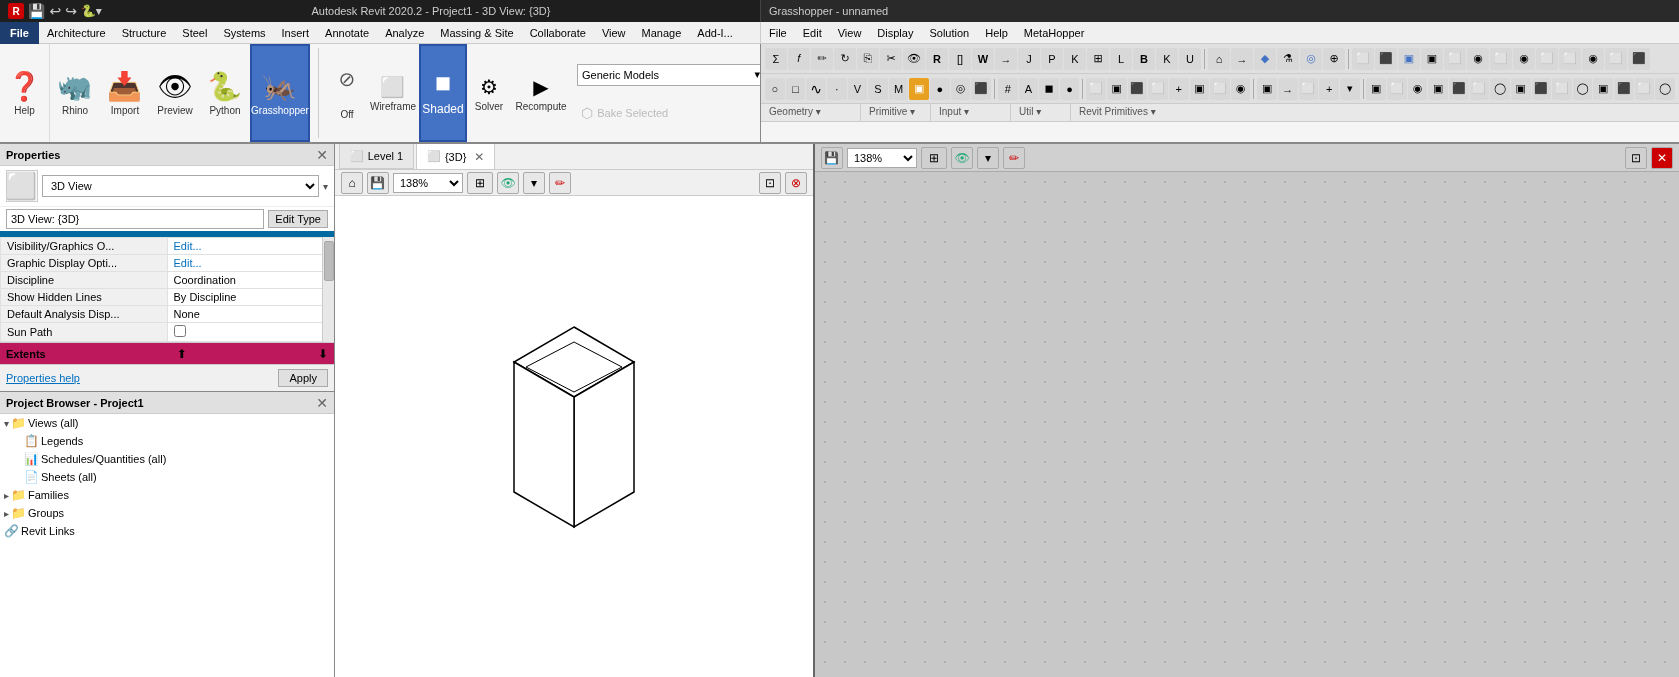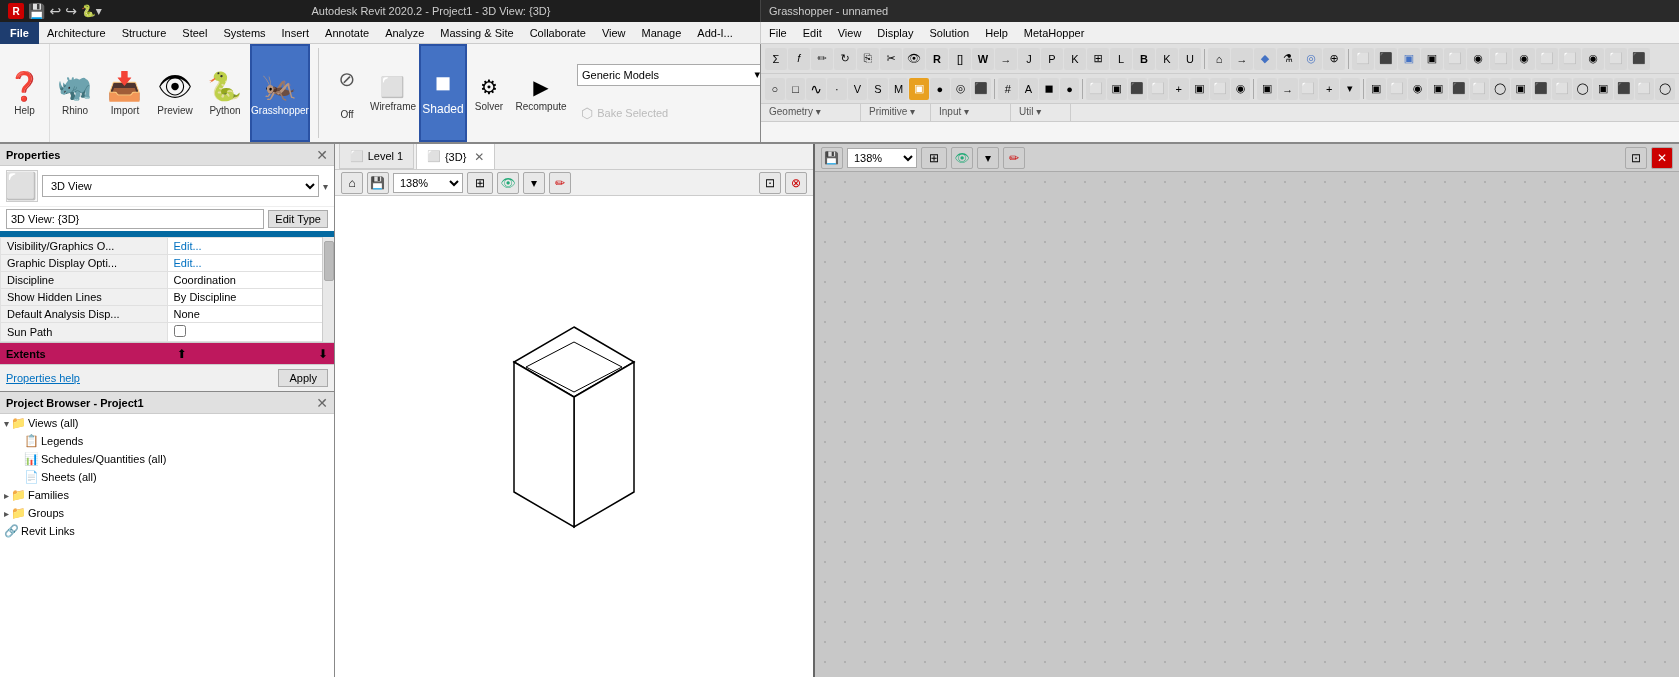--- a/index.html
+++ b/index.html
@@ -242,20 +242,21 @@
         <div class="r-btn">⬛</div>
         <div class="r-btn">⬜</div>
         <div class="r-btn">◯</div>
       </div>
 
       <div style="display:flex; background:#e8e8e8; border-bottom:1px solid #ccc; height:18px; overflow:hidden; font-size:10px; color:#555;">
         <div style="padding:2px 8px; border-right:1px solid #ccc; min-width:100px;">Geometry ▾</div>
         <div style="padding:2px 8px; border-right:1px solid #ccc; min-width:70px;">Primitive ▾</div>
         <div style="padding:2px 8px; border-right:1px solid #ccc; min-width:80px;">Input ▾</div>
         <div style="padding:2px 8px; border-right:1px solid #ccc; min-width:60px;">Util ▾</div>
+        <div style="padding:2px 8px; flex:1;">Revit Primitives ▾</div>
       </div>
     </div>
   </div>
 
   <div style="display:flex; flex:1; overflow:hidden;">
 
     <div style="width:335px; display:flex; flex-direction:column; border-right:1px solid #888; flex-shrink:0; background:#f5f5f5;">
 
       <div style="display:flex; flex-direction:column; border-bottom:1px solid #888;">
 

